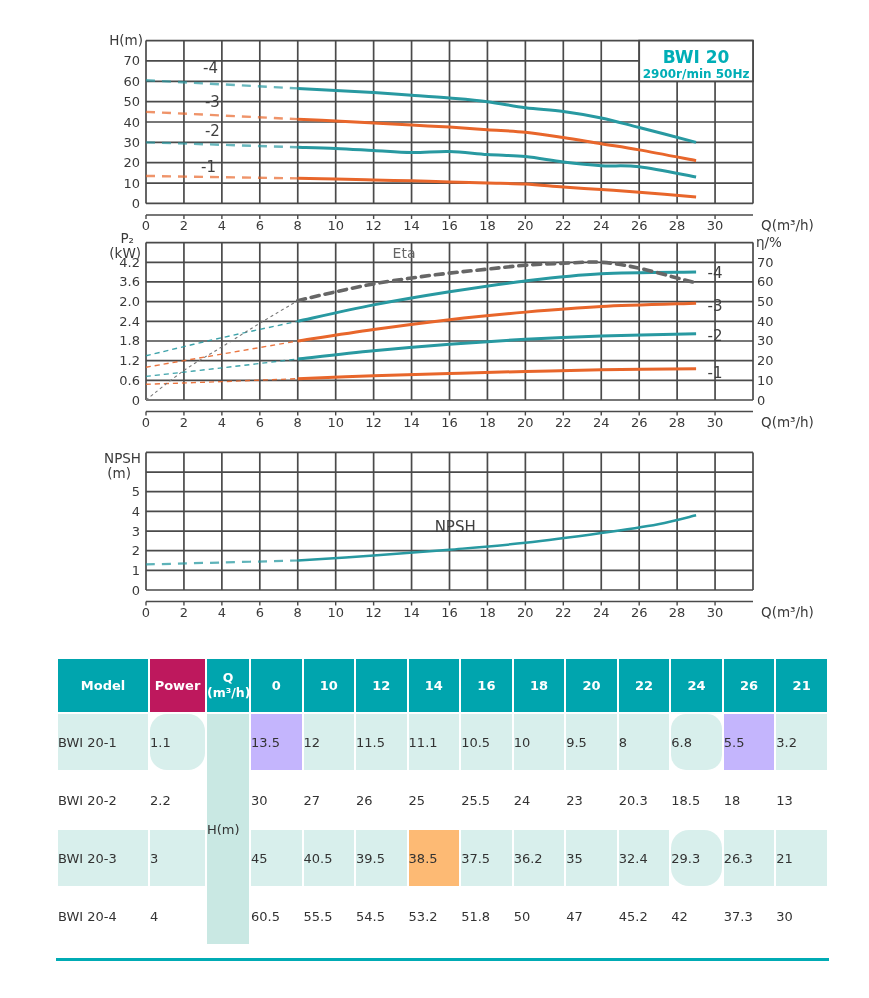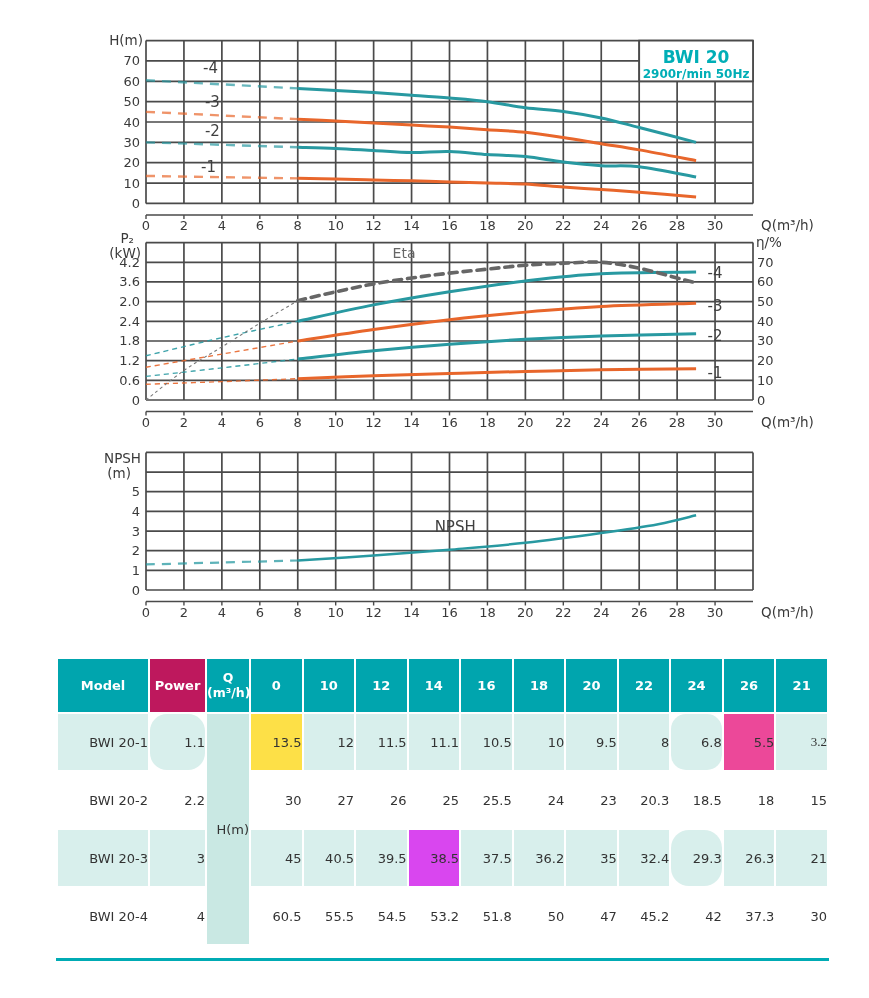--- a/index.html
+++ b/index.html
@@ -6,21 +6,21 @@
   body{width:869px;height:998px;position:relative;overflow:hidden;
        font-family:"DejaVu Sans","Liberation Sans",sans-serif;}
   #chart-svg{position:absolute;left:0;top:0;}
   .perf-table{position:absolute;left:56px;top:657px;width:773px;
       border-collapse:separate;border-spacing:2.5px;table-layout:fixed;
       font-family:"DejaVu Sans","Liberation Sans",sans-serif;
       font-size:13px;color:#333;}
   .perf-table th{font-weight:bold;color:#fff;text-align:center;vertical-align:middle;
       height:53px;padding:0;}
   .perf-table th.qhead{font-size:12.5px;line-height:1.15;}
-  .perf-table td{text-align:right;vertical-align:middle;height:56px;padding:0;}
+  .perf-table td{text-align:left;vertical-align:middle;height:56px;padding:0;}
   .tbl-wrap{position:absolute;left:56px;top:657px;width:773px;height:301px;
       border-bottom:3px solid #00ABB4;}
   .tbl-wrap table{position:static;width:100%;}
 </style>
 </head>
 <body>
 
 <svg id="chart-svg" width="869" height="645" viewBox="0 0 869 645">
     <g>
       <line x1="146" y1="40.6" x2="146" y2="203.4" stroke="#4a4a4a" stroke-width="1.7"></line>
@@ -320,54 +320,54 @@
           <th style="background: rgb(0, 165, 174);">24</th>
           <th style="background: rgb(0, 165, 174);">26</th>
           <th style="background: rgb(0, 165, 174);">21</th>
         </tr>
       </thead>
       <tbody>
         <tr>
           <td style="background: rgb(216, 239, 236);">BWI 20-1</td>
           <td style="background: rgb(216, 239, 236); border-radius: 17px;">1.1</td>
           <td rowspan="4" style="background: rgb(201, 232, 227);">H(m)</td>
-          <td style="background: #fde047; margin-top: 28px;">13.5</td>
+          <td style="background: #c4b5fd; margin-top: 28px;">13.5</td>
           <td style="background: rgb(216, 239, 236);">12</td>
           <td style="background: rgb(216, 239, 236);">11.5</td>
           <td style="background: rgb(216, 239, 236); margin-left: 16px;">11.1</td>
           <td style="background: rgb(216, 239, 236);">10.5</td>
           <td style="background: rgb(216, 239, 236);">10</td>
           <td style="background: rgb(216, 239, 236);">9.5</td>
           <td style="background: rgb(216, 239, 236);">8</td>
           <td style="background: rgb(216, 239, 236); border-radius: 15px;">6.8</td>
-          <td style="background: #ec4899; padding-left: 9px;">5.5</td>
-          <td style="background: rgb(216, 239, 236); font-family: Liberation Serif, serif;">3.2</td>
+          <td style="background: #c4b5fd;">5.5</td>
+          <td style="background: rgb(216, 239, 236);">3.2</td>
         </tr>
         <tr>
           <td>BWI 20-2</td>
           <td>2.2</td>
           <td>30</td>
           <td>27</td>
           <td>26</td>
           <td>25</td>
           <td>25.5</td>
           <td>24</td>
           <td>23</td>
           <td>20.3</td>
           <td>18.5</td>
           <td>18</td>
-          <td>15</td>
+          <td>13</td>
         </tr>
         <tr>
           <td style="background: rgb(216, 239, 236);">BWI 20-3</td>
           <td style="background: rgb(216, 239, 236);">3</td>
           <td style="background: rgb(216, 239, 236);">45</td>
           <td style="background: rgb(216, 239, 236);">40.5</td>
           <td style="background: rgb(216, 239, 236);">39.5</td>
-          <td style="background: #d946ef;">38.5</td>
+          <td style="background: #fdba74;">38.5</td>
           <td style="background: rgb(216, 239, 236);">37.5</td>
           <td style="background: rgb(216, 239, 236); margin-top: 33px;">36.2</td>
           <td style="background: rgb(216, 239, 236);">35</td>
           <td style="background: rgb(216, 239, 236); margin-top: 48px;">32.4</td>
           <td style="background: rgb(216, 239, 236); border-radius: 18px;">29.3</td>
           <td style="background: rgb(216, 239, 236); margin-left: 15px;">26.3</td>
           <td style="background: rgb(216, 239, 236);">21</td>
         </tr>
         <tr>
           <td>BWI 20-4</td>

